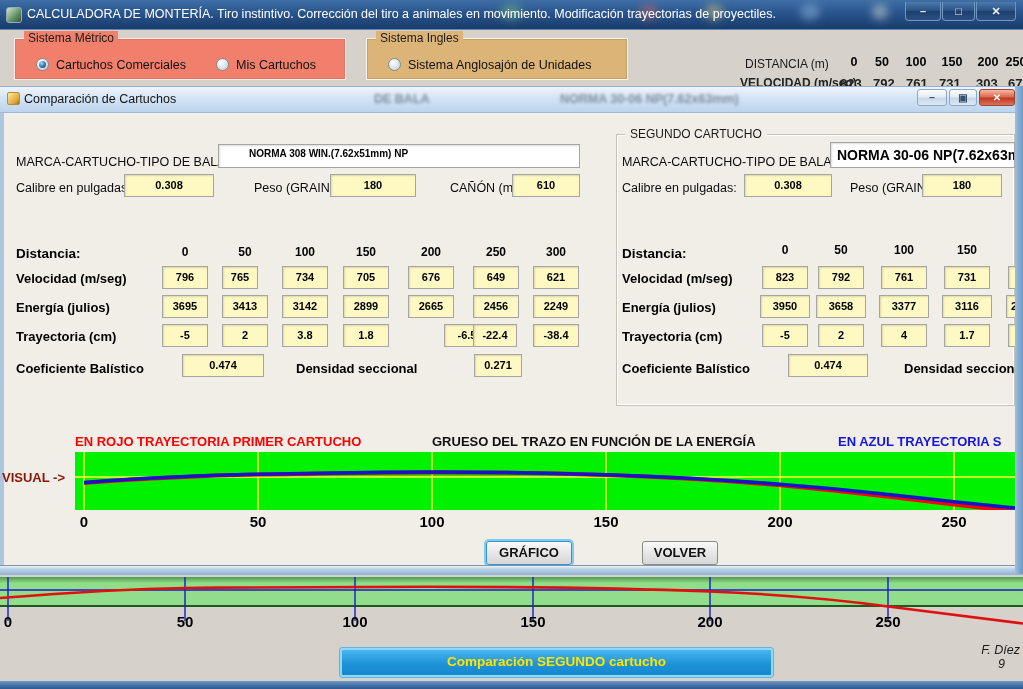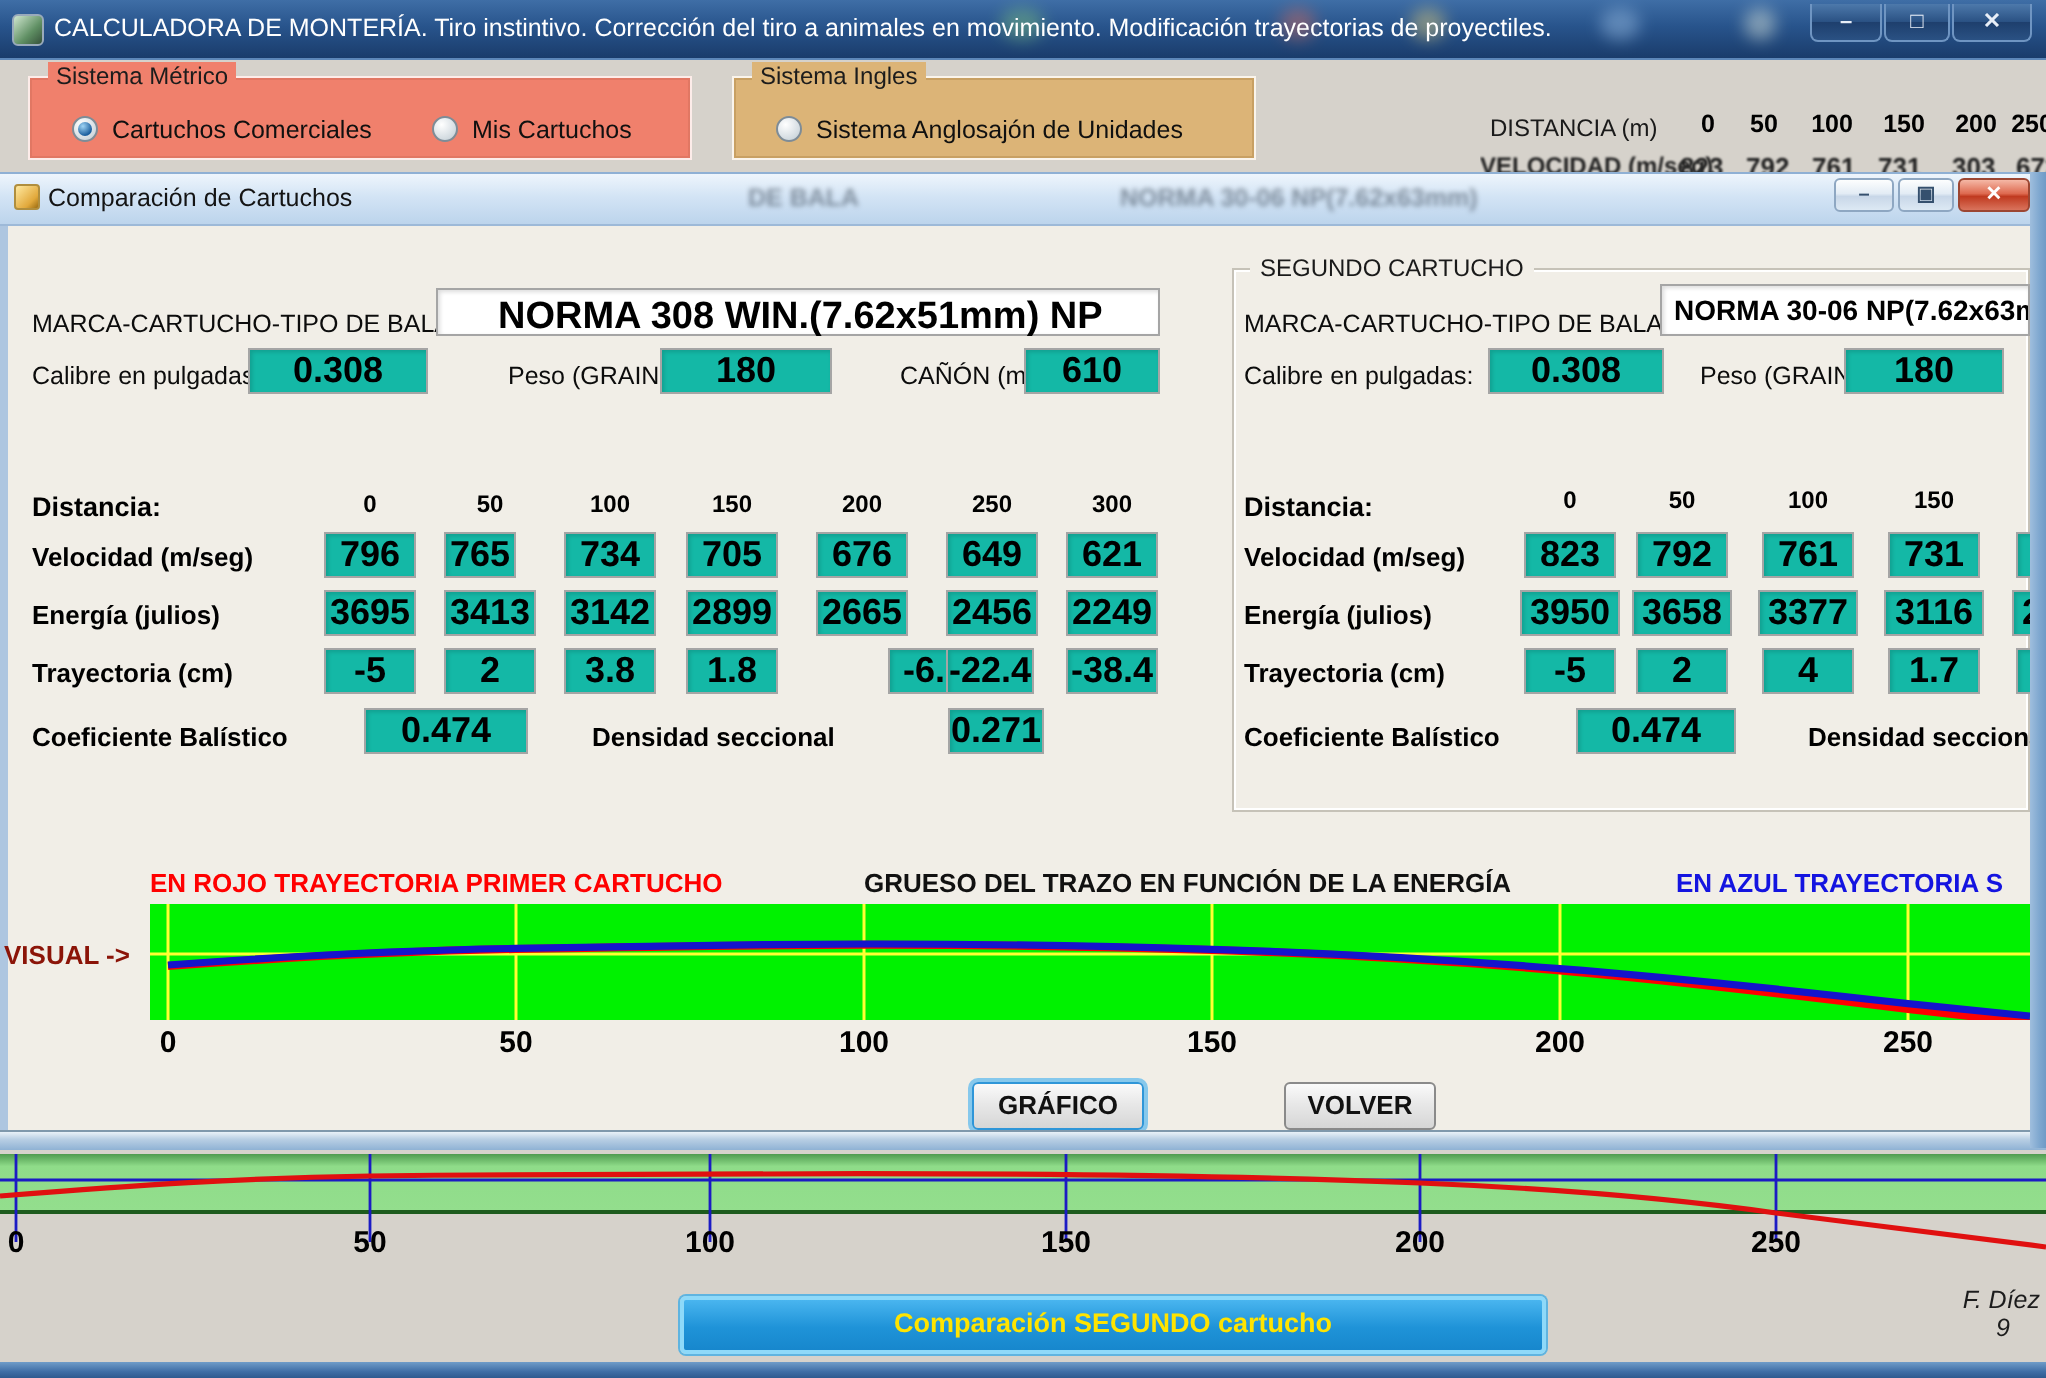--- a/index.html
+++ b/index.html
@@ -47,23 +47,23 @@
   .dlg-bottom-border{left:0;top:565px;width:1023px;height:10px;
     background:linear-gradient(#e9f1f8,#b9cfe4 40%,#8fb2d4 100%);z-index:25;border-top:1px solid #7f98ac;}
   
   .gbox{border:1px solid #c6c2b8;box-shadow:1px 1px 0 #ffffff inset,-1px -1px 0 #ffffff inset;}
   .gbox-title{position:absolute;top:-8px;left:8px;padding:0 5px;background:#f1eee7;
     font-size:12px;color:#1a1a1a;white-space:nowrap;}
   .lbl{position:absolute;font-size:12.5px;color:#0c0c0c;white-space:nowrap;}
   .lblb{position:absolute;font-size:13px;font-weight:bold;color:#000;white-space:nowrap;}
   .tbox{position:absolute;background:#fff;border:1px solid #a5a5a5;
     box-shadow:inset 1px 1px 2px rgba(0,0,0,.14);}
-  .vbox{position:absolute;background:#14b8a6;border:1px solid #a5a5a5;
+  .vbox{position:absolute;background:#fef9c3;border:1px solid #a5a5a5;
     box-shadow:inset 1px 1px 2px rgba(0,0,0,.14);
-    font-size:18px;font-weight:bold;color:#000;text-align:center;
+    font-size:11px;font-weight:bold;color:#000;text-align:center;
     height:23px;line-height:21px;}
   .hdr{position:absolute;width:46px;text-align:center;font-size:12px;font-weight:bold;color:#000;}
   .legend{position:absolute;font-size:13px;font-weight:bold;white-space:nowrap;}
   .tick{position:absolute;font-size:15px;font-weight:bold;color:#000;text-align:center;}
   .btn{position:absolute;height:24px;background:linear-gradient(#fafafa,#e8e8e8 45%,#d6d6d6);
     border:1px solid #8a8a8a;border-radius:3px;font-size:13px;font-weight:bold;color:#111;
     text-align:center;line-height:22px;font-family:"Liberation Sans",sans-serif;}
   .btn.focus{border:1px solid #2f96d8;box-shadow:0 0 0 2px #86c8ec;}
   .reflect{position:absolute;border-radius:50%;filter:blur(4px);opacity:.45;}
   .clipstrip{position:absolute;overflow:hidden;}
@@ -137,21 +137,21 @@
 
   <div class="abs dlg-client"></div>
 
 
   <div class="abs gbox" style="left:616px;top:134px;width:399px;height:272px;">
     <span class="gbox-title">SEGUNDO CARTUCHO</span>
   </div>
 
   <span class="lbl" style="left:16px;top:155px;">MARCA-CARTUCHO-TIPO DE BALA</span>
   <div class="tbox" style="left:218px;top:144px;width:362px;height:24px;">
-    <span class="lblb" style="left:8px;top:3px;font-size:19px;padding-left:22px;">NORMA 308 WIN.(7.62x51mm) NP</span>
+    <span class="lblb" style="left:8px;top:3px;font-size:10px;padding-left:22px;">NORMA 308 WIN.(7.62x51mm) NP</span>
   </div>
 
   <span class="lbl" style="left:16px;top:181px;">Calibre en pulgadas:</span>
   <div class="vbox" style="left:124px;top:174px;width:90px;">0.308</div>
   <span class="lbl" style="left:254px;top:181px;">Peso (GRAINS):</span>
   <div class="vbox" style="left:330px;top:174px;width:86px;">180</div>
   <span class="lbl" style="left:450px;top:181px;">CAÑÓN (mm):</span>
   <div class="vbox" style="left:512px;top:174px;width:68px;">610</div>
 
   <span class="lbl" style="left:622px;top:155px;">MARCA-CARTUCHO-TIPO DE BALA</span>

